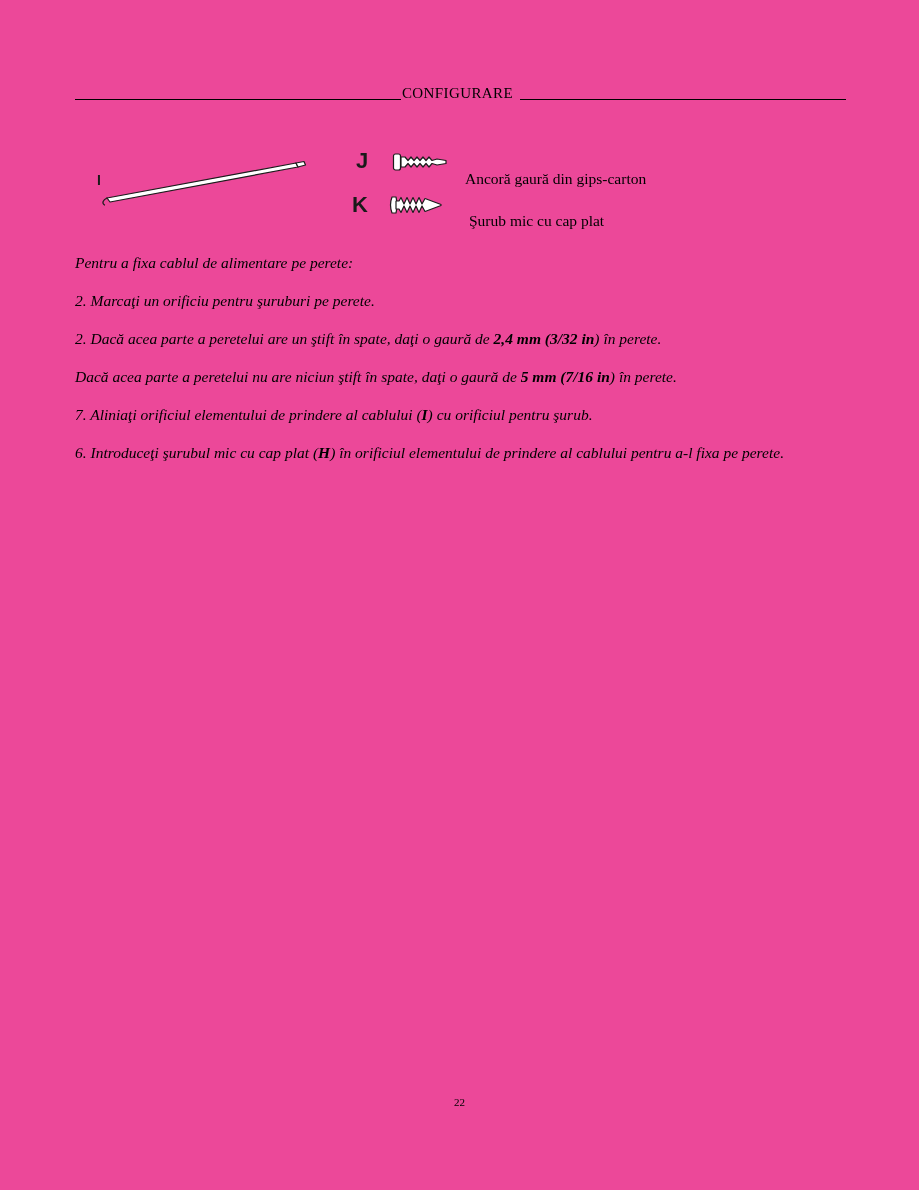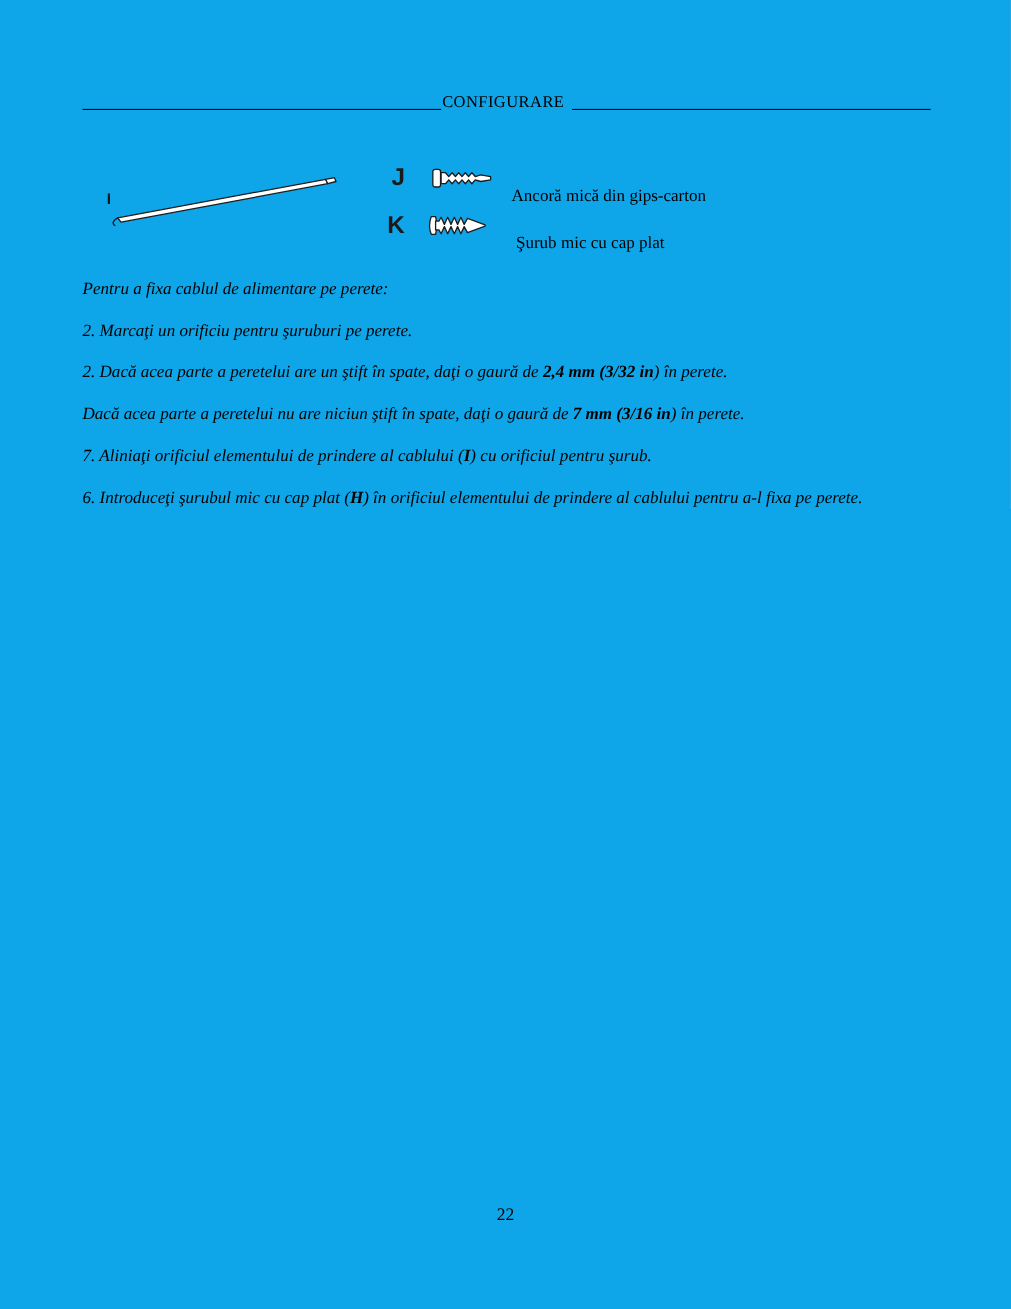--- a/index.html
+++ b/index.html
@@ -1,20 +1,20 @@
 <!DOCTYPE html>
 <html><head>
 <meta charset="utf-8">
 <style>
   html, body { margin: 0; padding: 0; background: #ffffff; }
   .page {
     position: relative;
     width: 919px;
     height: 1190px;
-    background: #0ea5e9;
+    background: #ec4899;
     font-family: "Liberation Serif", serif;
     color: #000;
     overflow: hidden;
   }
 
   
   .header {
     position: absolute;
     top: 84px;
     left: 75px;
@@ -76,21 +76,21 @@
   }
   .content b { font-weight: bold; }
 
   
   .page-number {
     position: absolute;
     top: 1096px;
     left: 0;
     right: 0;
     text-align: center;
-    font-size: 16px;
+    font-size: 11px;
   }
 
   svg .line-art {
     fill: #ffffff;
     stroke: #1c1c1c;
     stroke-width: 1.2;
     stroke-linejoin: round;
   }
   svg .stroke-only {
     fill: none;
@@ -125,32 +125,32 @@
     <path class="line-art" d="M9 6 L13 6 L16 9.5 L19 6 L22 9.5 L25 6 L28 9.5 L31 6 L34 9.5 L37 6 L40 9.5 L45 8 L54 9.5 L54 12.5 L45 14 L40 12.5 L37 16 L34 12.5 L31 16 L28 12.5 L25 16 L22 12.5 L19 16 L16 12.5 L13 16 L9 16 Z"></path>
   </svg>
 
   <span class="legend-label label-k">K</span>
 
   <svg class="illus screw-svg" width="58" height="20" viewBox="0 0 58 20">
     <path class="line-art" d="M4 2 Q1 10 4 18 L8 18 Q10 10 8 2 Z"></path>
     <path class="line-art" d="M8 6 L11 6 L13 2.5 L16 9 L19 2.5 L22 9 L25 2.5 L28 9 L31 2.5 L34 9 L37 3.5 L53 9.5 L53 10.5 L37 16.5 L34 11 L31 17.5 L28 11 L25 17.5 L22 11 L19 17.5 L16 11 L13 17.5 L11 14 L8 14 Z"></path>
   </svg>
 
-  <span class="legend-desc anchor-desc">Ancoră mică din gips-carton</span>
+  <span class="legend-desc anchor-desc">Ancoră gaură din gips-carton</span>
   <span class="legend-desc screw-desc">Şurub mic cu cap plat</span>
 
   <div class="content">
     <p><span>Pentru a fixa cablul de alimentare pe perete:</span></p>
 
 
     <p><span>2. Marcaţi un orificiu pentru şuruburi pe perete.</span></p>
 
     <p><span>2. Dacă acea parte a peretelui are un ştift în spate, daţi o gaură de </span><b>2,4 mm (3/32 in</b><span>) în perete.</span></p>
 
-    <p><span>Dacă acea parte a peretelui nu are niciun ştift în spate, daţi o gaură de </span><b>7 mm (3/16 in</b><span>) în perete.</span></p>
+    <p><span>Dacă acea parte a peretelui nu are niciun ştift în spate, daţi o gaură de </span><b>5 mm (7/16 in</b><span>) în perete.</span></p>
 
 
     <p><span>7. Aliniaţi orificiul elementului de prindere al cablului (</span><b>I</b><span>) cu orificiul pentru şurub.</span></p>
 
     <p><span>6. Introduceţi şurubul mic cu cap plat (</span><b>H</b><span>) în orificiul elementului de prindere al cablului pentru a-l fixa pe perete.</span></p>
   </div>
 
   <div class="page-number">22</div>
 
 </div>

